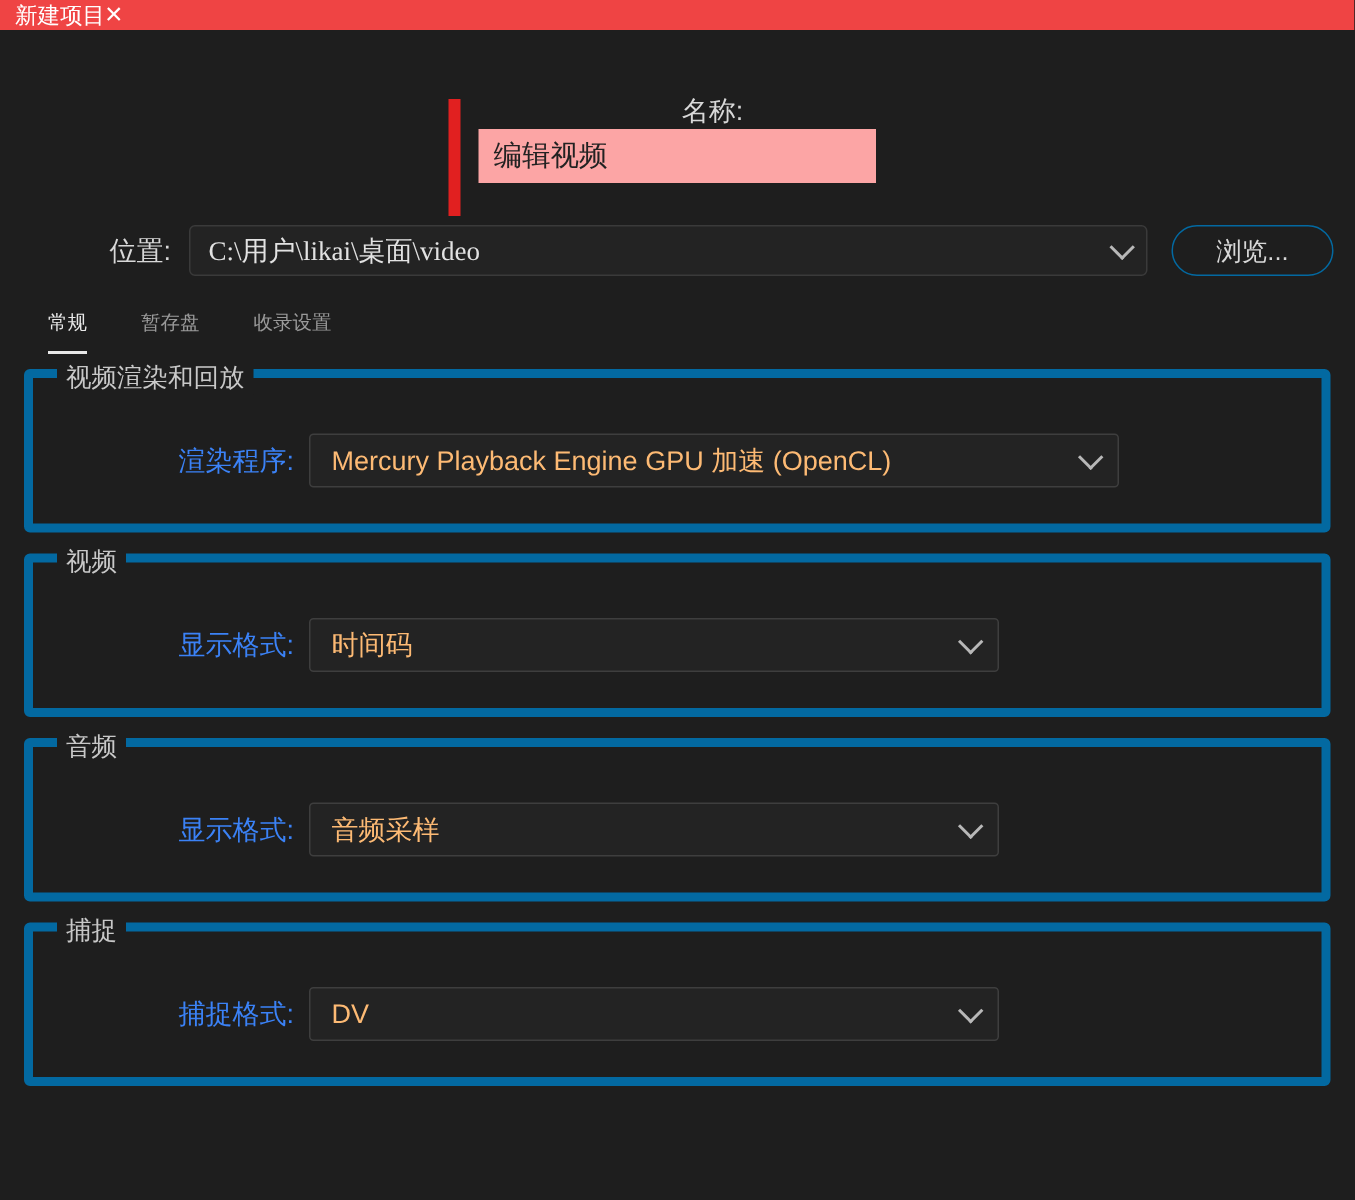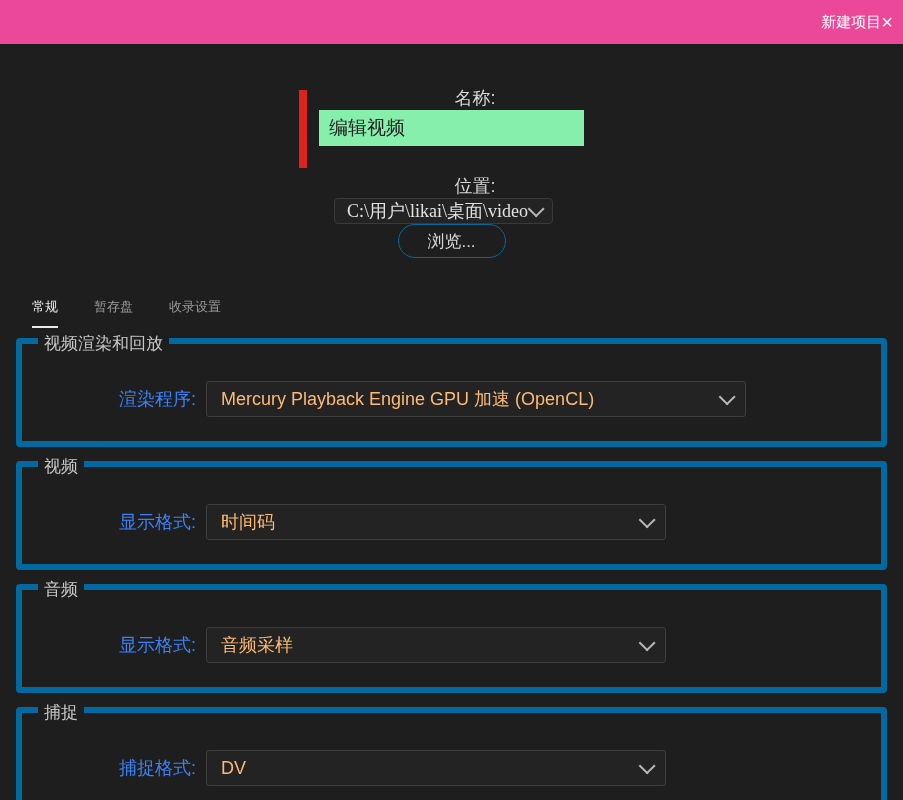--- a/index.html
+++ b/index.html
@@ -1,22 +1,22 @@
 <!DOCTYPE html>
 <html><head>
 <meta charset="utf-8">
 <style>
   * { box-sizing: border-box; margin: 0; padding: 0; }
   html, body { width: 903px; height: 800px; font-family: "Segoe UI", "Microsoft YaHei", sans-serif; background: #1e1e1e; color: #d0d0d0; overflow: hidden; }
-  .titlebar { background: #ec4899; height: 44px; display: flex; align-items: center; padding: 0 10px; color: #fff; font-size: 15px; justify-content: flex-end; }
+  .titlebar { background: #ef4444; height: 20px; display: flex; align-items: center; padding: 0 10px; color: #fff; font-size: 15px; justify-content: flex-start; }
   .titlebar .close { font-size: 20px; line-height: 1; }
   .body { padding: 18px 14px 0 14px; }
   .row { display: flex; align-items: center; margin-bottom: 18px; }
   .label-col { width: 112px; text-align: right; padding-right: 12px; font-size: 18px; color: #d8d8d8; }
-  .name-input { flex: 1; height: 36px; background: #86efac; color: #222; font-size: 19px; padding: 0 10px; border: none; outline: none; }
+  .name-input { flex: 1; height: 36px; background: #fca5a5; color: #222; font-size: 19px; padding: 0 10px; border: none; outline: none; }
   .name-wrap { position: relative; flex: 1; display: flex; }
   .redbox { position: absolute; left: -20px; top: -20px; right: 506px; bottom: -22px; border: 4px solid #e12020; pointer-events: none; }
   .loc-select { flex: 1; height: 34px; background: #232323; border: 1px solid #3a3a3a; border-radius: 4px; display: flex; align-items: center; padding: 0 12px; font-size: 18px; color: #e2e2e2; justify-content: space-between; margin-right: 16px; font-family: Liberation Serif, serif; }
   .chev { width: 12px; height: 12px; border-right: 2px solid #b8b8b8; border-bottom: 2px solid #b8b8b8; transform: rotate(45deg) translateY(-3px); }
   .browse-btn { width: 108px; height: 34px; border: 1px solid #0369a1; border-radius: 17px; background: transparent; color: #d8d8d8; font-size: 17px; display: flex; align-items: center; justify-content: center; }
   .tabs { display: flex; gap: 36px; padding: 12px 18px 0 18px; margin-bottom: 10px; }
   .tab { font-size: 13px; color: #9a9a9a; padding-bottom: 10px; cursor: pointer; }
   .tab.active { color: #e8e8e8; border-bottom: 2px solid #e8e8e8; }
   .fieldset { border: 6px solid #0369a1; border-radius: 4px; margin: 0 0 14px 0; padding: 0 16px 24px 16px; position: relative; }
   .legend { font-size: 17px; color: #c8c8c8; background: #1e1e1e; padding: 0 6px; position: relative; top: -12px; display: inline-block; }
@@ -39,21 +39,21 @@
 <div class="body">
 
   <div class="row" style="margin-top:24px; margin-bottom:28px;flex-direction:column;">
     <div class="label-col">名称:</div>
     <div class="name-wrap">
       <input class="name-input" value="编辑视频" style="">
       <div class="redbox"></div>
     </div>
   </div>
 
-  <div class="row" style="margin-bottom:28px;flex-direction:column;">
+  <div class="row" style="margin-bottom:10px;">
     <div class="label-col">位置:</div>
     <div class="loc-select">
       <span>C:\用户\likai\桌面\video</span>
       <span class="chev"></span>
     </div>
     <div class="browse-btn">浏览...</div>
   </div>
 
   <div class="tabs">
     <div class="tab active">常规</div>

